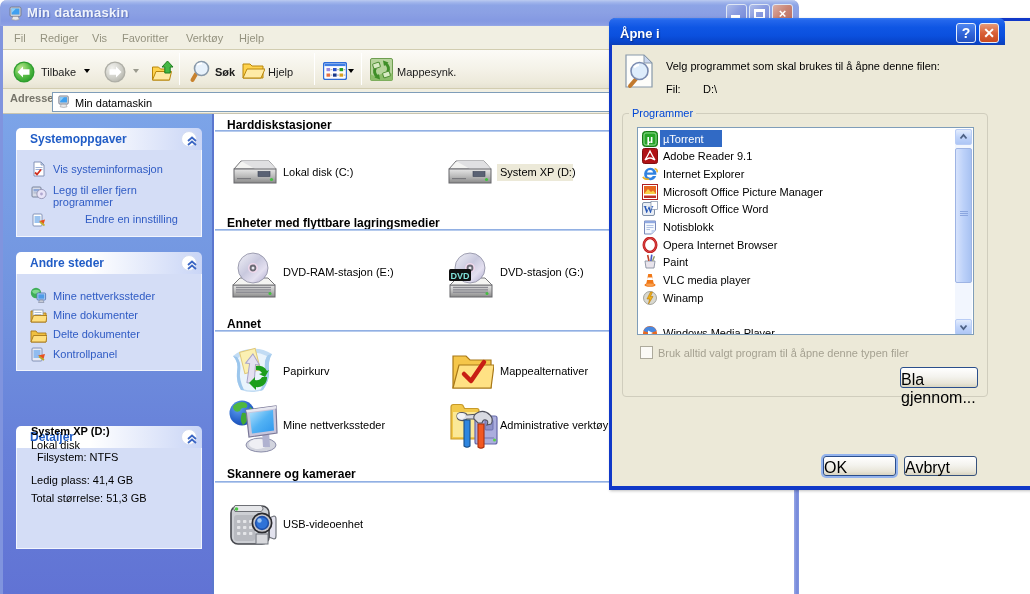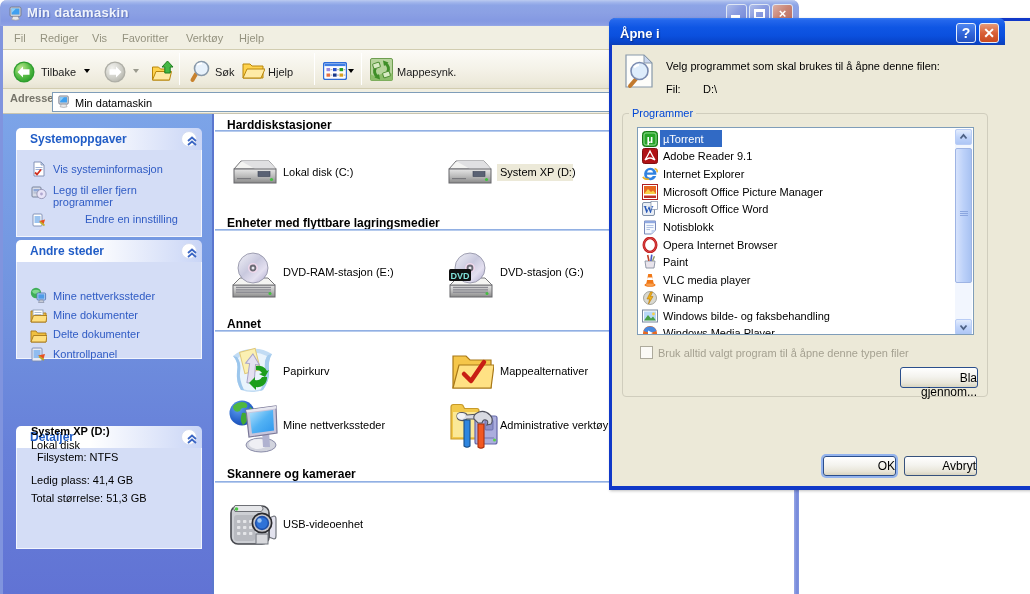--- a/index.html
+++ b/index.html
@@ -64,21 +64,21 @@
 .groupbox{left:10px;top:91.5px;width:366px;height:284px;border:1px solid #D0CDBD;border-radius:4px;}
 #gblabel{left:17px;top:86px;background:#ECE9D8;padding:0 3px;font-size:11px;color:#0046D5;}
 #listbox{left:25px;top:105.5px;width:336.5px;height:208px;background:#fff;border:1px solid #7F9DB9;overflow:hidden;}
 .li{position:absolute;left:1px;height:18px;width:318px;}
 .li .lic{position:absolute;left:3px;top:1px;width:16px;height:16px;}
 .li .lt{position:absolute;left:24px;top:3px;font-size:11px;color:#000;white-space:nowrap;}
 #sel{position:absolute;left:21px;top:0px;width:62px;height:17px;background:#316AC5;}
 #vscroll{right:1px;top:1px;width:17px;height:206px;background:#F2F6FE;position:absolute;}
 .sbtn{position:absolute;left:0;width:17px;height:16px;border-radius:2px;border:1px solid #B8CCF5;background:linear-gradient(to bottom,#E3ECFD,#C0D4FA 50%,#AEC6F5);}
 #sthumb{position:absolute;left:0;top:19px;width:17px;height:135px;border-radius:2px;border:1px solid #9EB4E4;background:linear-gradient(to right,#D7E3FC,#BCD1F9 50%,#A8C2F2);}
-.xpbtn{position:absolute;border:1px solid #36517C;border-radius:3px;background:linear-gradient(to bottom,#FFFFFF 0%,#F4F3EE 45%,#E8E5D8 80%,#D8D4C0 100%);font-size:12px;color:#000;text-align:right;}
+.xpbtn{position:absolute;border:1px solid #36517C;border-radius:3px;background:linear-gradient(to bottom,#FFFFFF 0%,#F4F3EE 45%,#E8E5D8 80%,#D8D4C0 100%);font-size:16px;color:#000;text-align:left;}
 </style></head>
 <body>
 
 
 <div class="ab" id="titlebar"></div>
 <div class="ab" style="left:8px;top:6px;width:15px;height:15px;">
 <svg width="16" height="16" viewBox="0 0 16 16">
       <rect x="2" y="1" width="11" height="9.5" rx="1.5" fill="#C8CCD4" stroke="#6E7482" stroke-width="0.8"></rect>
       <rect x="3.6" y="2.5" width="7.8" height="6" fill="#3FA0F0"></rect>
       <path d="M3.6 2.5 L8 2.5 L3.6 7 Z" fill="#8FD0FA"></path>
@@ -150,21 +150,21 @@
 </div>
 <div class="ab tsep" style="left:179px;"></div>
 
 <div class="ab" style="left:189px;top:60px;width:22px;height:23px;">
 <svg width="22" height="23" viewBox="0 0 22 23">
       <line x1="7" y1="14" x2="3.5" y2="20" stroke="#C8822E" stroke-width="4" stroke-linecap="round"></line>
       <circle cx="12.5" cy="8.5" r="7" fill="#E8F2FC" stroke="#8899AA" stroke-width="1.6"></circle>
       <path d="M8 5 A 6 6 0 0 1 13 3.6" stroke="#fff" stroke-width="2" fill="none"></path>
     </svg>
 </div>
-<div class="ab tbtxt" style="left:215px;top:66px;">Søk</div>
+<div class="ab tbtxt" style="left:215px;top:66px;font-weight:bold;">Søk</div>
 
 <div class="ab" style="left:242px;top:61px;width:23px;height:20px;">
 <svg width="23" height="20" viewBox="0 0 23 20">
       <path d="M1 3 L8 3 L10 5 L21 5 L21 17 L1 17 Z" fill="#FFD34E" stroke="#B8860B" stroke-width="1"></path>
       <path d="M1 17 L5 8 L23 8 L19 17 Z" fill="#FFEBA6" stroke="#B8860B" stroke-width="1"></path>
     </svg>
 </div>
 <div class="ab tbtxt" style="left:268px;top:66px;">Hjelp</div>
 <div class="ab tsep" style="left:314px;"></div>
 
@@ -266,21 +266,21 @@
 <div class="ab slink" style="left:53px;top:184px;">Legg til eller fjern</div>
 <div class="ab slink" style="left:53px;top:196px;">programmer</div>
 <div class="ab sic" style="top:212px;"><svg width="16" height="16" viewBox="0 0 16 16">
       <rect x="2" y="2" width="9" height="12" rx="1" fill="#fff" stroke="#7A8BB0" stroke-width="0.9"></rect>
       <rect x="3.5" y="4" width="6" height="7" fill="#9CC4F0"></rect>
       <path d="M8 9 L14 7.5 L12.5 12.5 Z" fill="#E85020"></path>
       <path d="M9 10 L13.5 13.5" stroke="#C0B030" stroke-width="1.6"></path>
     </svg></div>
 <div class="ab slink" style="left:53px;top:213px;margin-left:32px;">Endre en innstilling</div>
 
-<div class="ab panel" style="top:240px;">
+<div class="ab panel" style="top:252px;">
  <div class="phead" style="position:relative;">
       <div class="ptitle">Andre steder</div>
   <div class="chev">
         <svg width="16" height="16" viewBox="0 0 16 16">
           <use href="#chevs"></use>
         </svg>
       </div>
     </div>
  <div class="pbody" style="height:97px;"></div>
 </div>
@@ -597,29 +597,20 @@
       </div>
   <div class="li" style="top:143.6px;">
         <div class="lic"><svg width="16" height="16" viewBox="0 0 16 16">
             <path d="M6.2 2 L9.8 2 L12 13 L4 13 Z" fill="#F07818"></path>
             <path d="M5.5 5.5 L10.5 5.5 L11 8 L5 8 Z" fill="#fff"></path>
             <ellipse cx="8" cy="13" rx="5.5" ry="1.8" fill="#F07818"></ellipse>
             <ellipse cx="8" cy="12.7" rx="4" ry="1.2" fill="#F8A050"></ellipse>
           </svg></div>
         <div class="lt">VLC media player</div>
       </div>
-  <div class="li" style="top:179px;">
-        <div class="lic"><svg width="16" height="16" viewBox="0 0 16 16">
-            <rect x="0.5" y="2" width="15" height="12" fill="#fff" stroke="#7888A0"></rect>
-            <rect x="2" y="3.5" width="12" height="9" fill="#B8D8F8"></rect>
-            <path d="M2 12.5 L6 7 L9 10.5 L11 8.5 L14 12.5 Z" fill="#48A048"></path>
-            <circle cx="11.5" cy="6" r="1.4" fill="#F8D048"></circle>
-          </svg></div>
-        <div class="lt">Windows bilde- og faksbehandling</div>
-      </div>
   <div class="li" style="top:196.7px;">
         <div class="lic"><svg width="16" height="16" viewBox="0 0 16 16">
             <circle cx="8" cy="8" r="7" fill="#E86820"></circle>
             <path d="M1.5 6 A 7 7 0 0 1 14.5 6 L8 8 Z" fill="#4888E0"></path>
             <path d="M6 5.5 L11 8 L6 10.5 Z" fill="#fff"></path>
           </svg></div>
         <div class="lt">Windows Media Player</div>
       </div>
   <div class="ab" id="vscroll">
    <div class="sbtn" style="top:0;">

